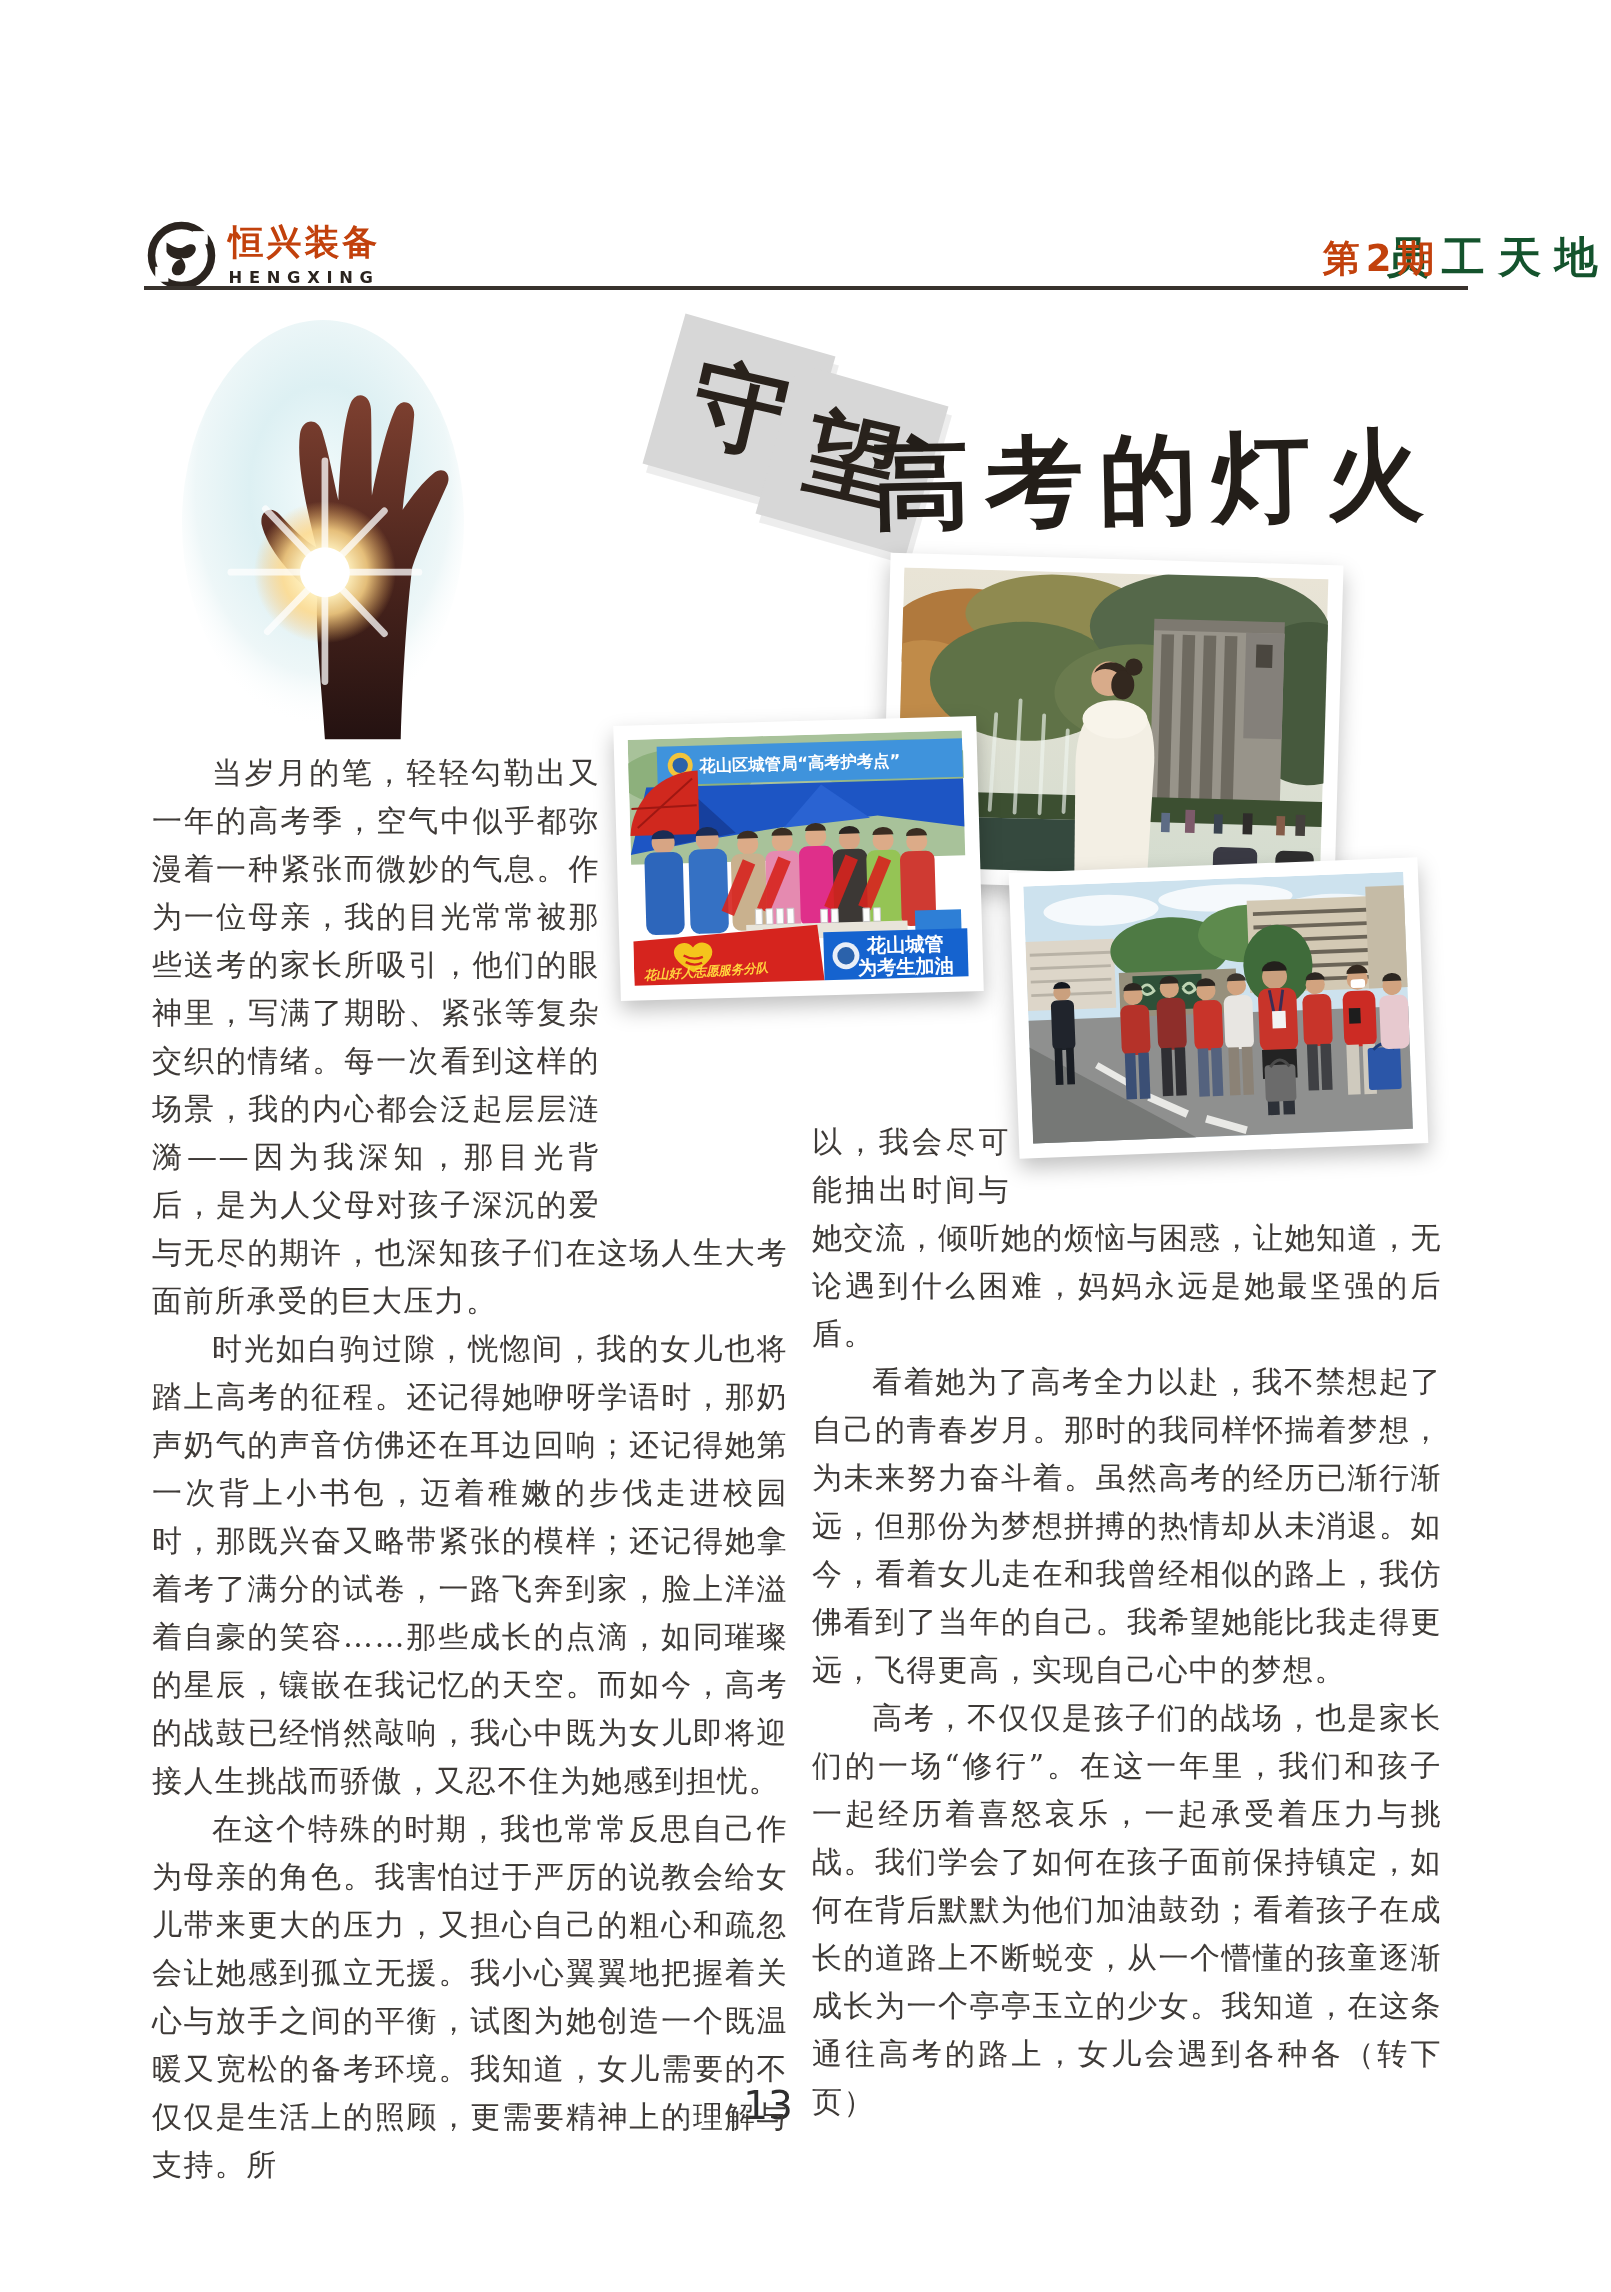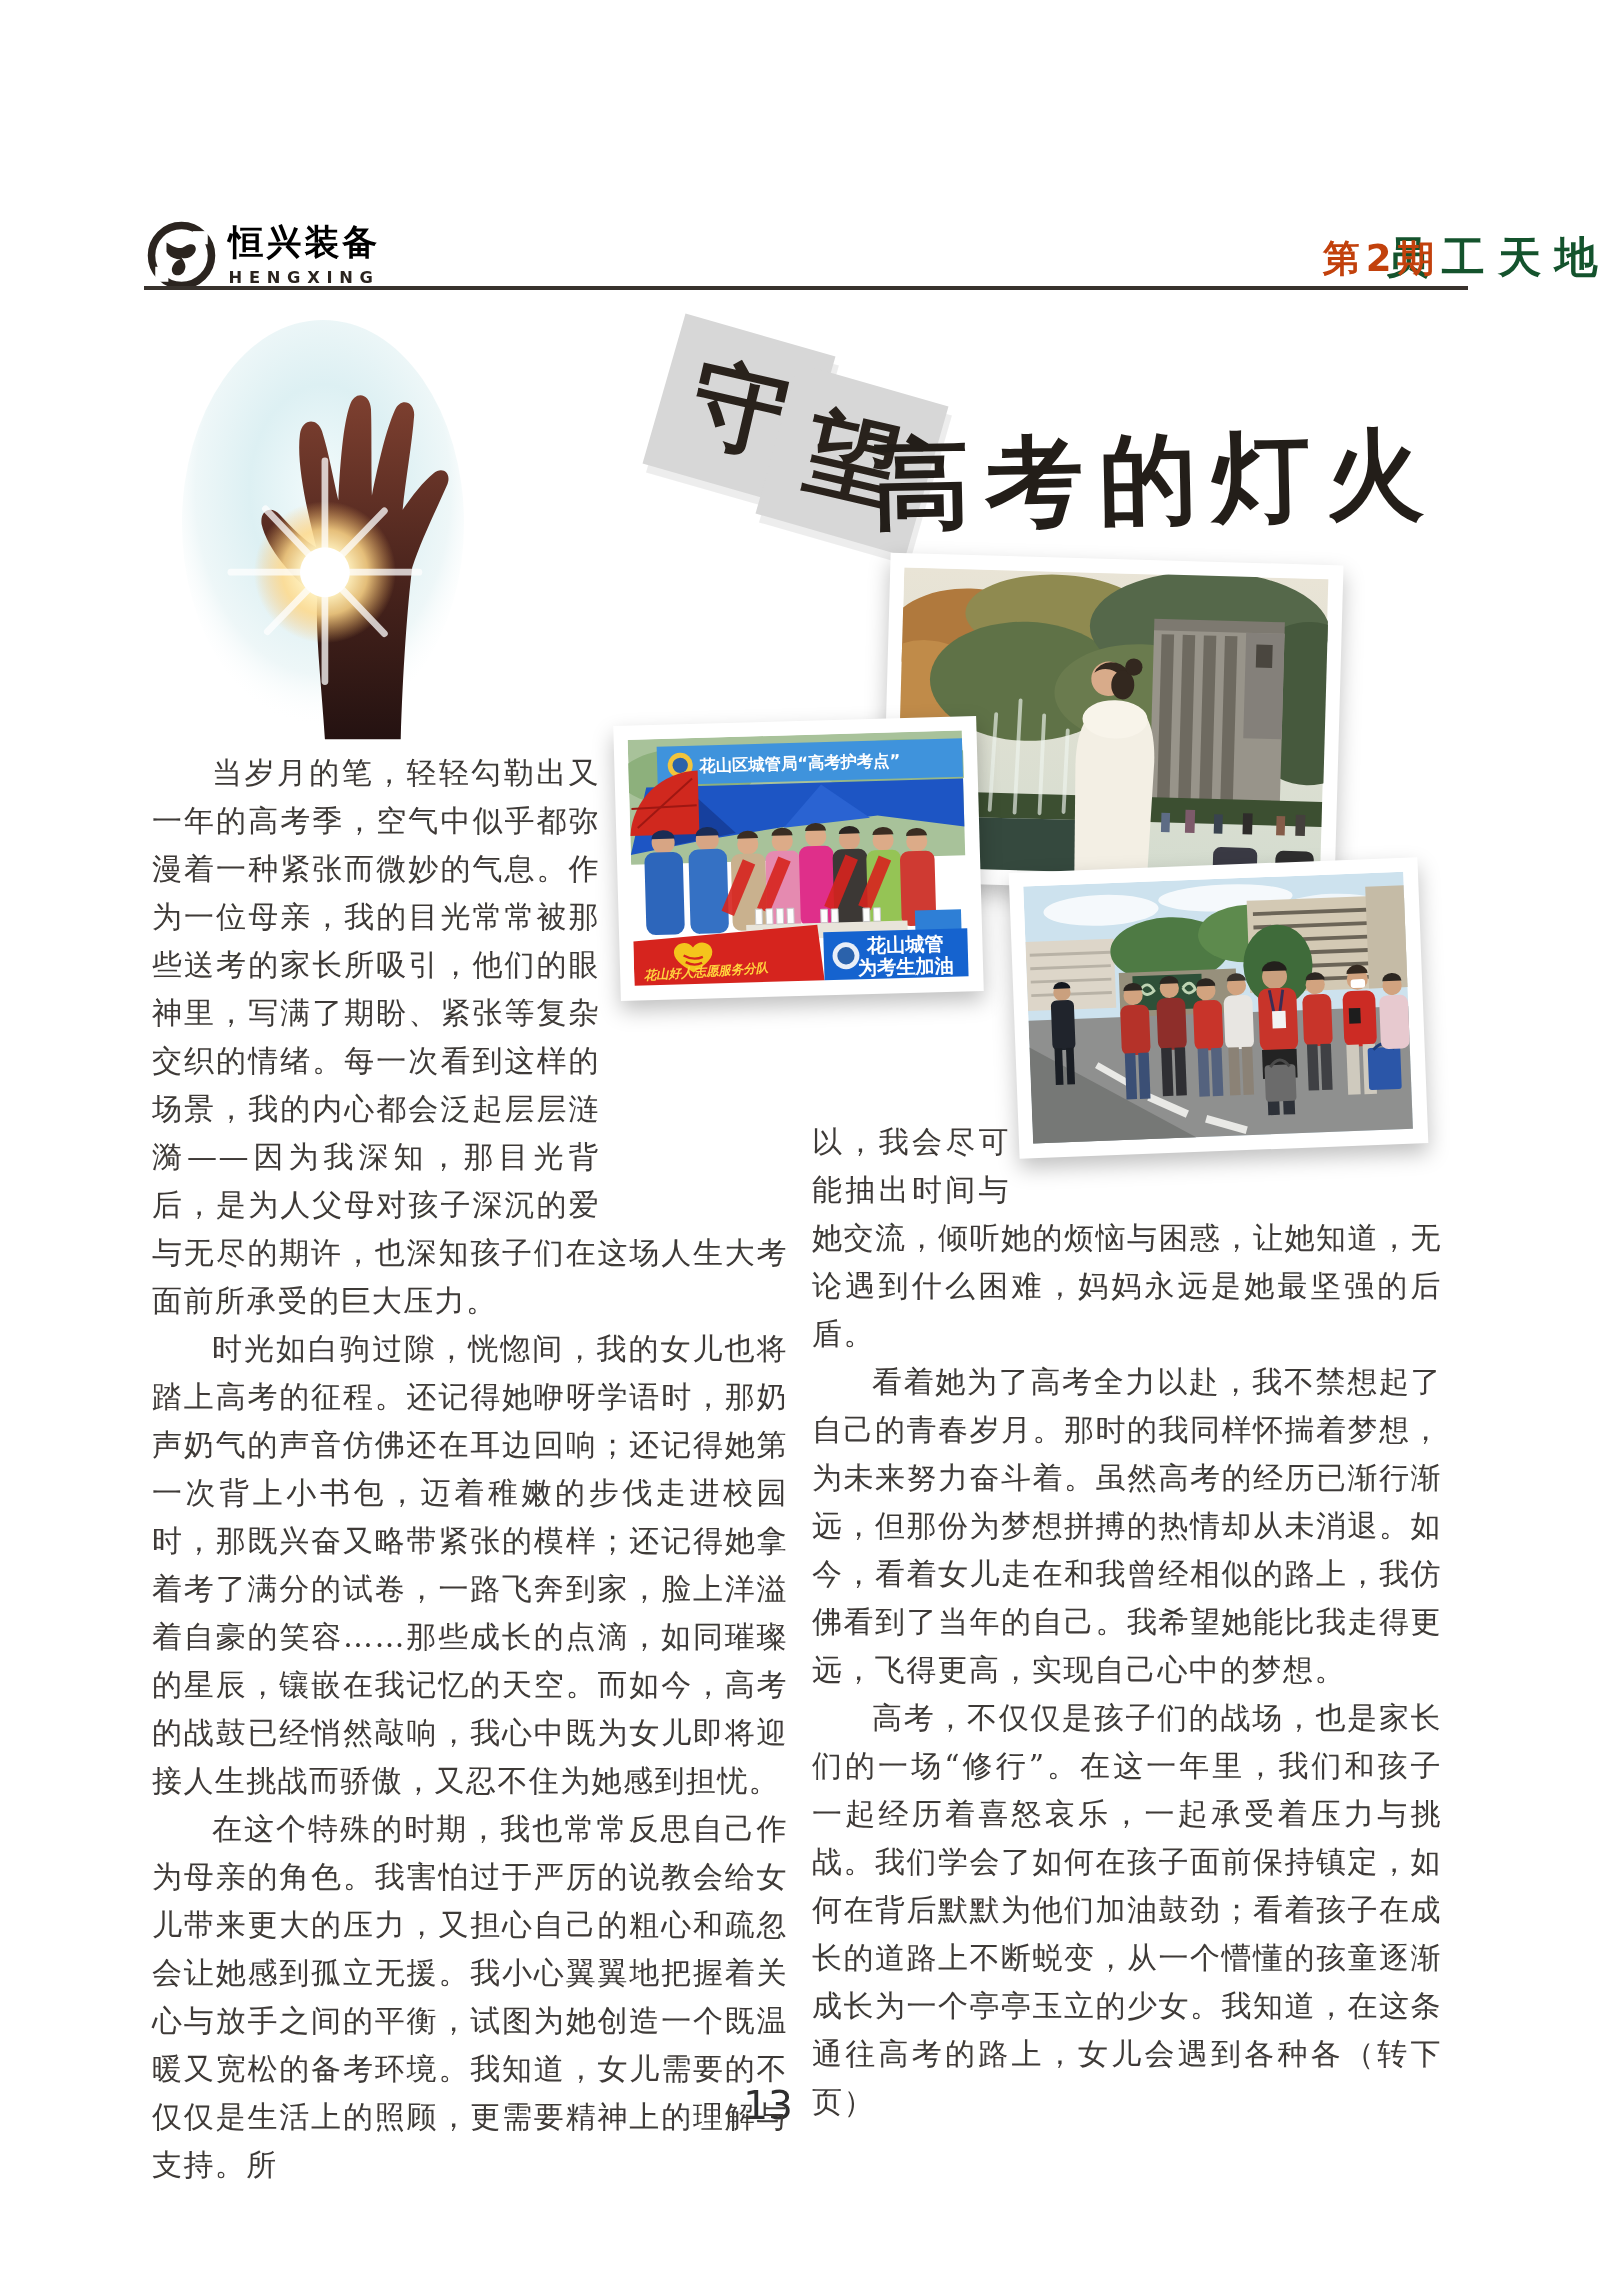--- a/index.html
+++ b/index.html
@@ -3,21 +3,21 @@
 <meta charset="utf-8">
 <style>
   html,body{margin:0;padding:0;background:#ffffff;}
   .page{position:relative;width:1611px;height:2292px;background:#ffffff;overflow:hidden;
         font-family:"DejaVu Sans",sans-serif;color:#2b2623;}
 
   
   .logo-wrap{position:absolute;left:144px;top:217px;width:288px;height:77px;display:flex;align-items:center;}
   .logo-mark{width:75px;height:75px;flex:0 0 75px;}
   .brand-block{margin-left:9.6px;line-height:1;}
-  .brand-cn{font-size:35px;font-weight:bold;letter-spacing:2.9px;color:#000000;font-family:"DejaVu Sans",sans-serif;}
+  .brand-cn{font-size:35px;font-weight:bold;letter-spacing:2.9px;color:#c2410c;font-family:"DejaVu Sans",sans-serif;}
   .brand-en{margin-top:10px;font-size:16.3px;font-weight:bold;letter-spacing:6.7px;color:#2b241f;}
   .section-title{position:absolute;left:0;right:0;top:229px;text-align:right;
                  font-size:43px;font-weight:bold;letter-spacing:13.4px;color:#14532d;}
   .issue-label{position:absolute;right:171px;top:234px;font-size:37px;font-weight:bold;
                letter-spacing:5.8px;color:#c2410c;}
   .header-rule{position:absolute;left:144px;top:286px;width:1324px;height:3.8px;background:#38322d;}
 
   
   .hand-figure{position:absolute;left:181px;top:317px;width:284px;height:440px;}
   .stamp-card{position:absolute;width:156px;height:156px;background:#d7d7d7;

